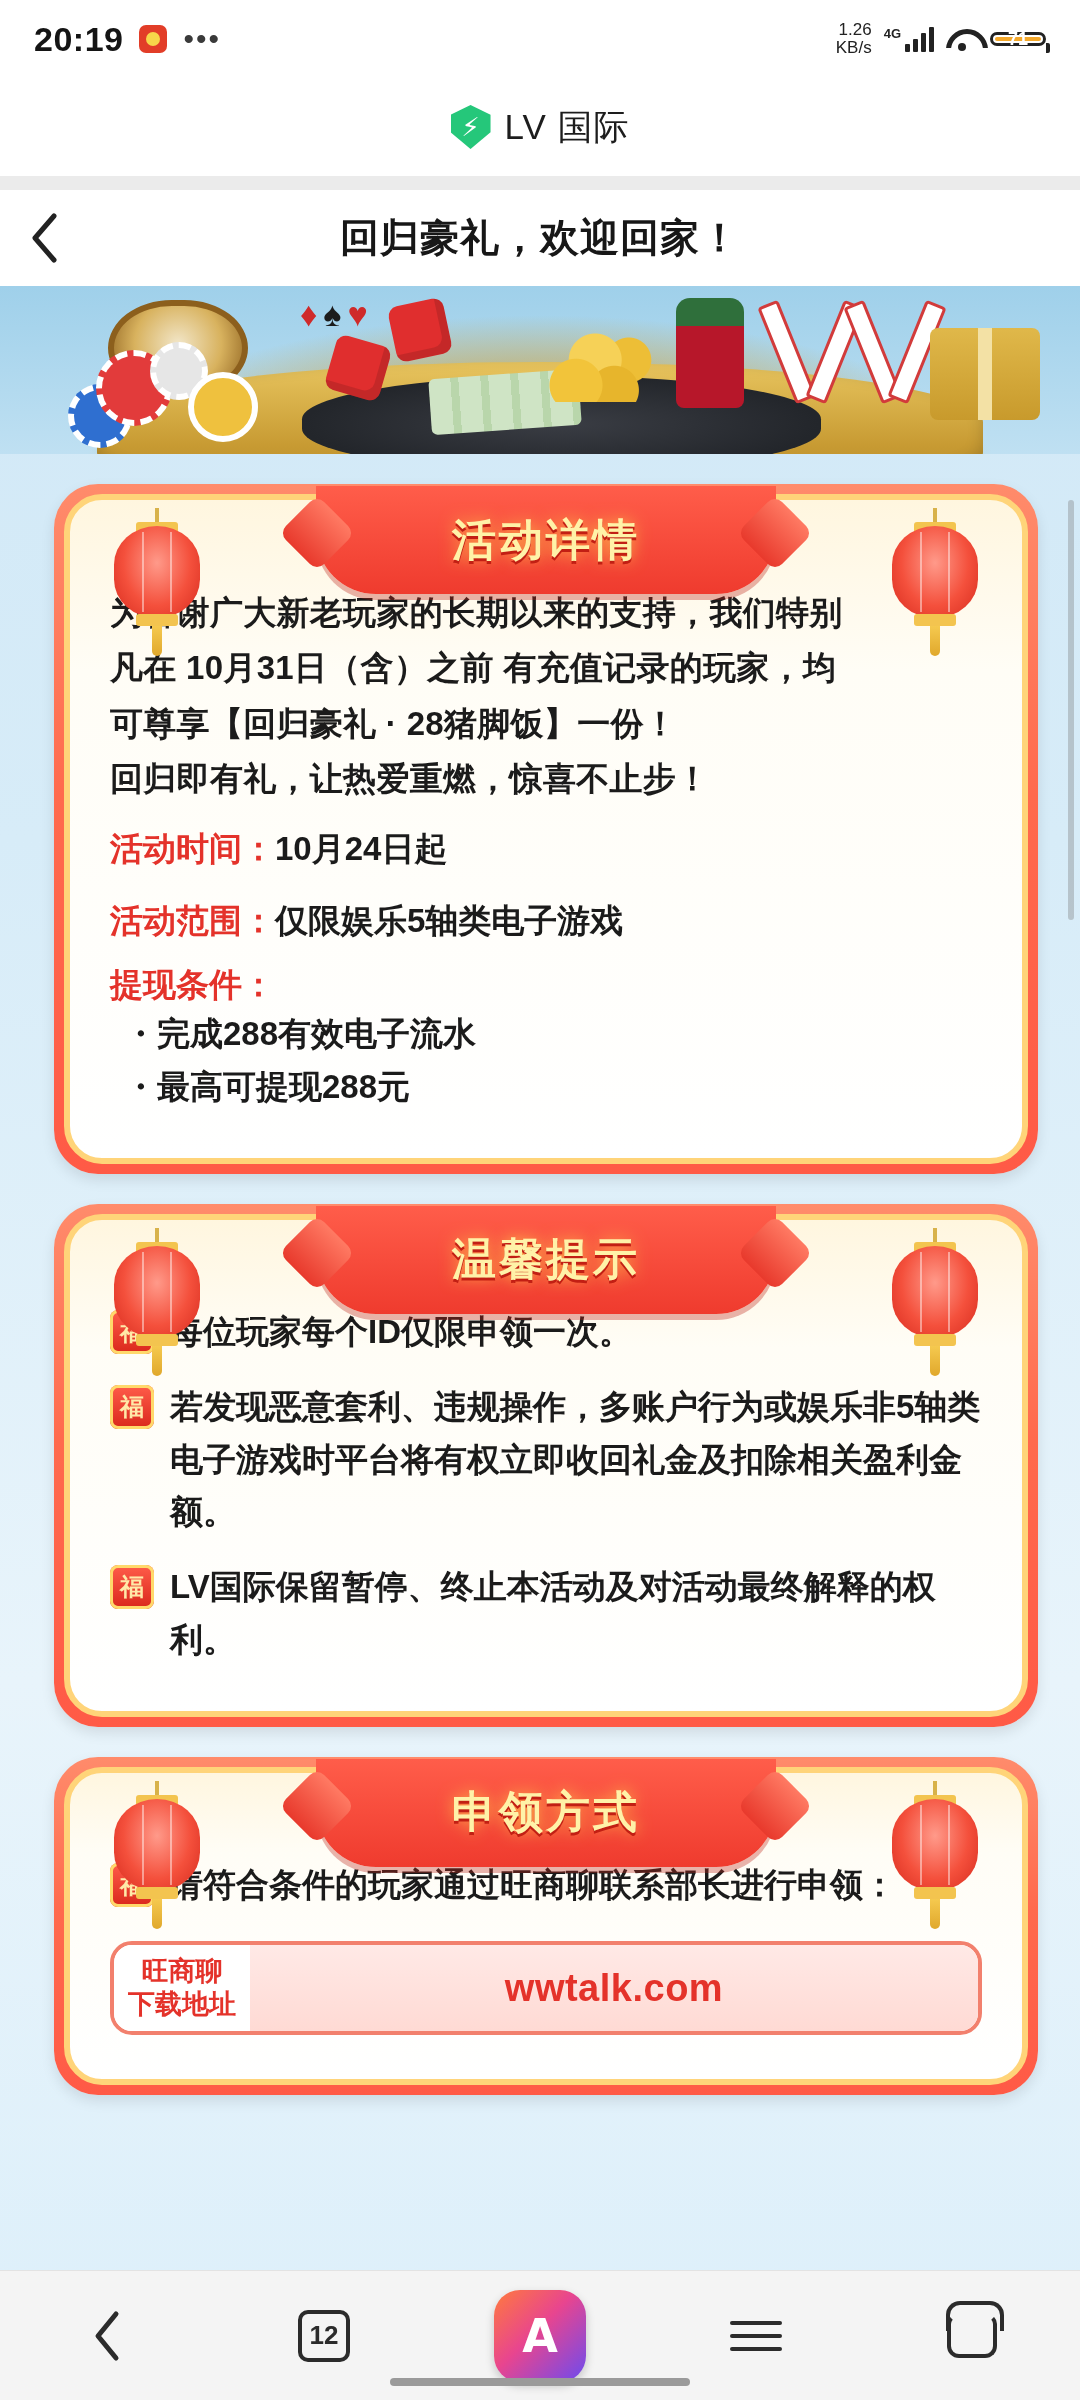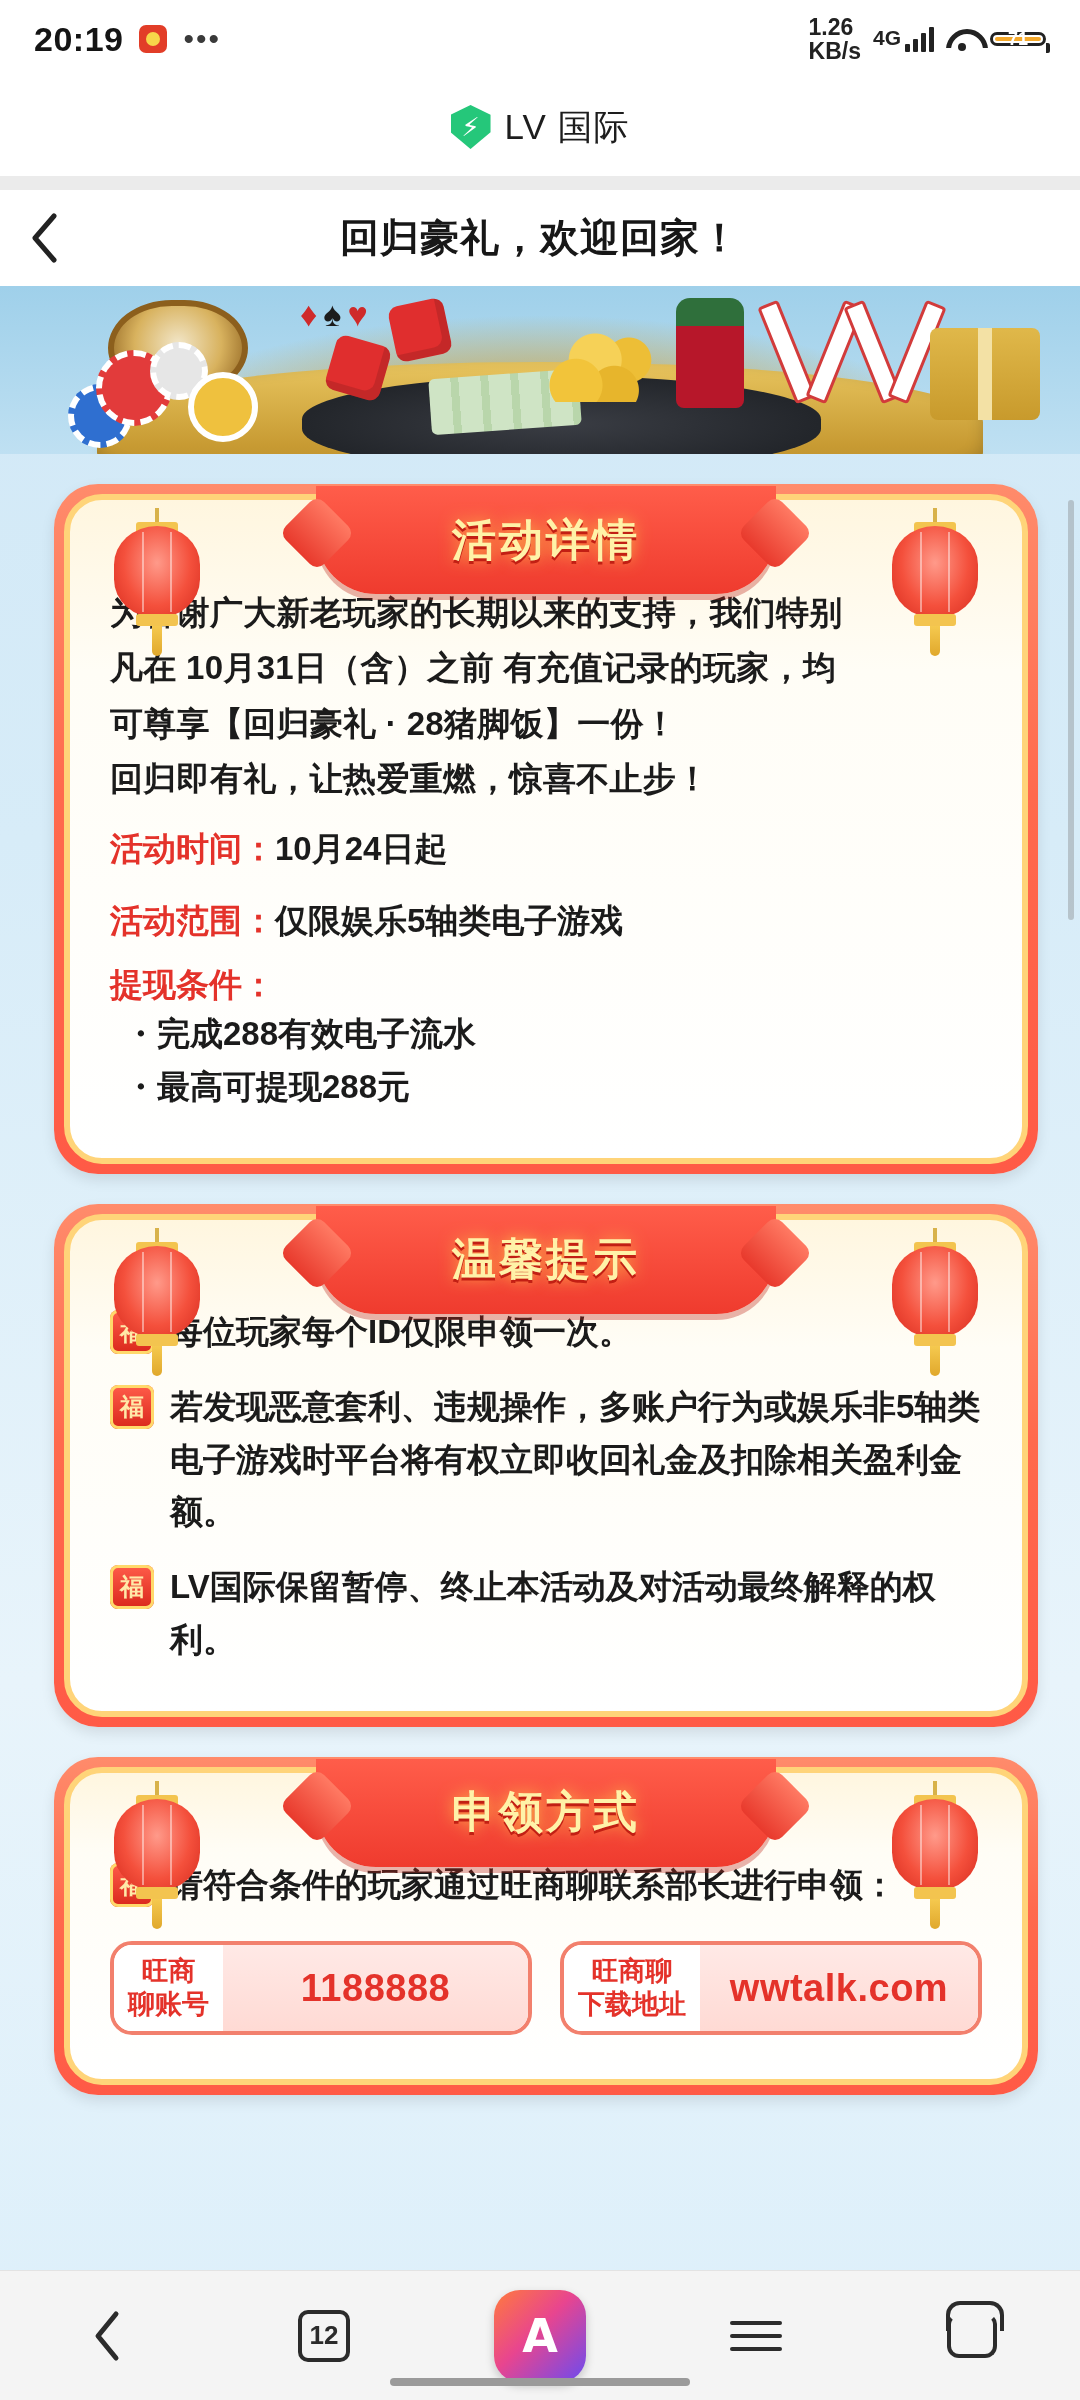--- a/index.html
+++ b/index.html
@@ -33,23 +33,23 @@
     width: 28px; height: 28px; border-radius: 7px;
     background: #e23d28; position: relative;
   }
   .sb-badge::after {
     content: ""; position: absolute; left: 7px; top: 7px;
     width: 14px; height: 14px; border-radius: 50%;
     background: #f7d64a;
   }
   .sb-dots { font-size: 30px; color: #3a3a3a; letter-spacing: 2px; line-height: 1; }
   .sb-right { display: flex; align-items: center; gap: 12px; }
-  .sb-kb { font-size: 23px; color: #222; line-height: 1.05; text-align: left; font-weight: 700;}
+  .sb-kb { font-size: 17px; color: #222; line-height: 1.05; text-align: right; font-weight: 400;}
   .sb-net { display: flex; align-items: flex-end; gap: 4px; }
-  .sb-4g { font-size: 21px; color: #222; font-weight: 700; align-self: flex-start;}
+  .sb-4g { font-size: 13px; color: #222; font-weight: 700; align-self: flex-start;}
   .bars { display: flex; align-items: flex-end; gap: 3px; height: 26px; }
   .bars i { width: 5px; background: #222; display: block; border-radius: 1px; }
   .bars i:nth-child(1){ height: 8px; }
   .bars i:nth-child(2){ height: 13px; }
   .bars i:nth-child(3){ height: 19px; }
   .bars i:nth-child(4){ height: 25px; }
   .wifi { width: 32px; height: 24px; position: relative; }
   .wifi::before{
     content:""; position:absolute; left:0; top:2px;
     width:32px; height:32px;
@@ -491,27 +491,20 @@
       </div>
 
       <div class="apply-row">
         <span class="fu"></span>
         <span class="note-text">请符合条件的玩家通过旺商聊联系部长进行申领：</span>
       </div>
 
       <div class="pill-row">
         <div class="pill">
           <span class="lbl">
-            <b>旺商</b>
-            <b>聊账号</b>
-          </span>
-          <span class="val">1188888</span>
-        </div>
-        <div class="pill">
-          <span class="lbl">
             <b>旺商聊</b>
             <b>下载地址</b>
           </span>
           <span class="val">wwtalk.com</span>
         </div>
       </div>
     </div>
   </div>
 
   <div class="navbar">

